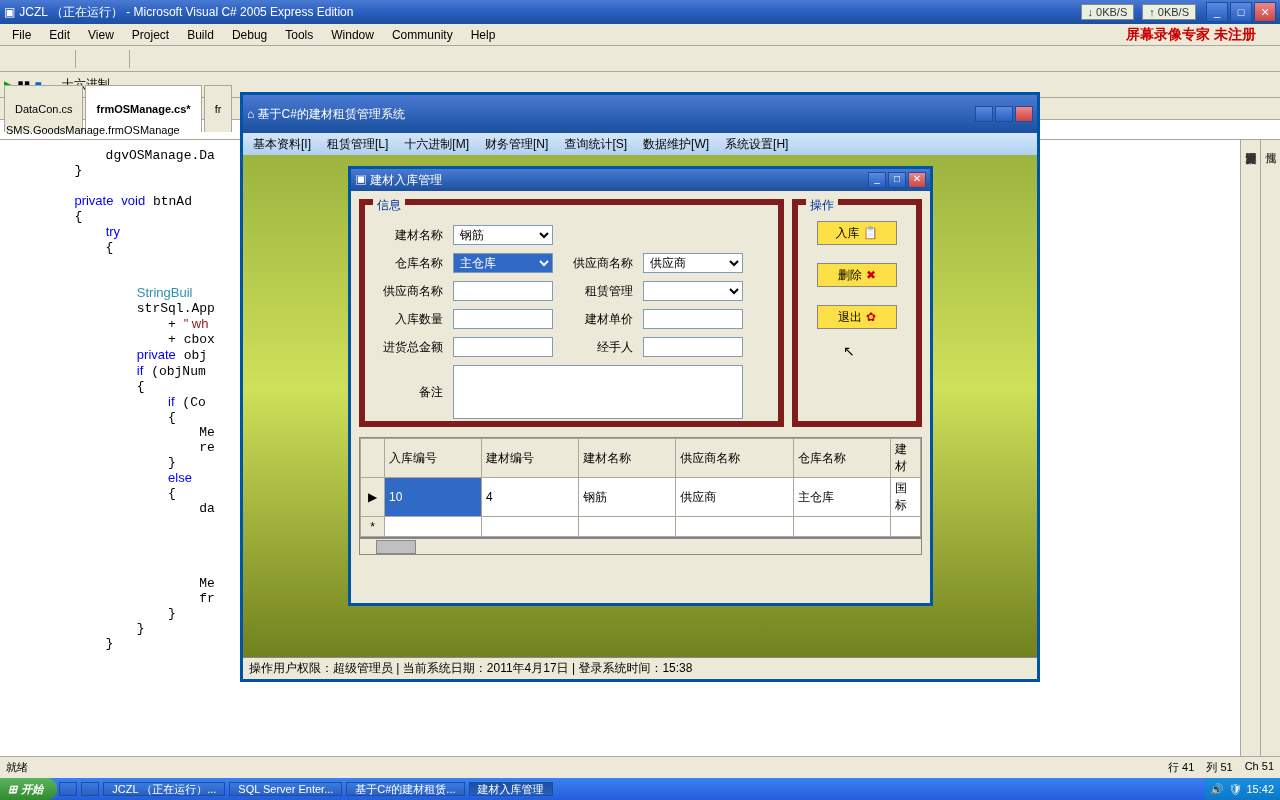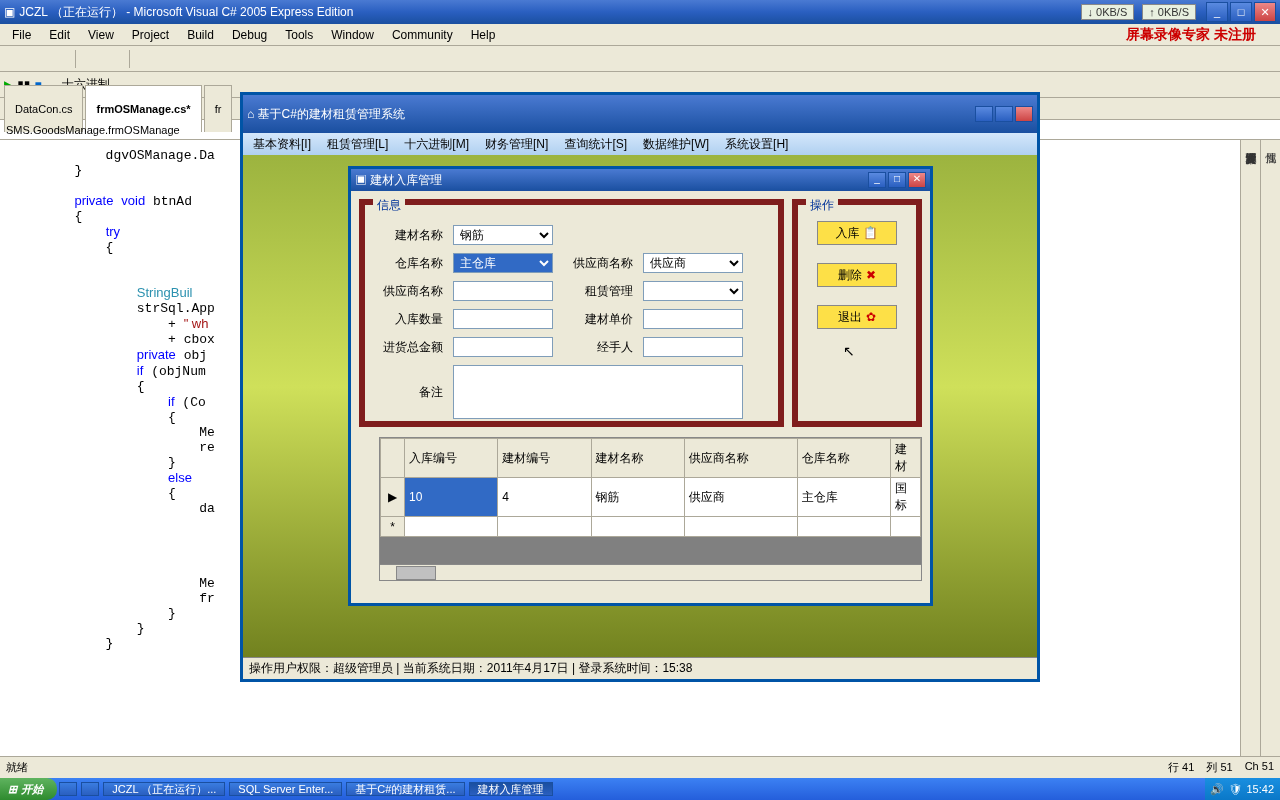--- a/index.html
+++ b/index.html
@@ -64,21 +64,21 @@
 .gb-info { flex: 1; height: 228px; }
 .gb-ops { width: 130px; height: 228px; display: flex; flex-direction: column; align-items: center; gap: 18px; padding-top: 16px; }
 .form-grid { display: grid; grid-template-columns: 70px 100px 70px 100px; gap: 8px 10px; align-items: center; font-size: 12px; margin-top: 10px; }
 .form-grid label { text-align: right; }
 .form-grid input, .form-grid select { height: 20px; border: 1px solid #7f9db9; background: #fff; font-size: 12px; padding: 0 2px; width: 100%; }
 .form-grid select.sel-active { background: #316ac5; color: #fff; }
 .form-grid textarea { grid-column: 2 / 5; height: 54px; border: 1px solid #7f9db9; background: #fff; resize: none; }
 .op-btn { width: 80px; height: 24px; background: #fde047; border: 1px solid #888; font-size: 12px; display: flex; align-items: center; justify-content: center; gap: 4px; }
 .op-btn .ico { font-size: 12px; }
 
-.dlg-grid { margin-top: 10px; border: 1px solid #888; height: 144px; background: #808080; display: flex; flex-direction: column; margin-left: 20px; }
+.dlg-grid { margin-top: 10px; border: 1px solid #888; height: 118px; background: #808080; display: flex; flex-direction: column; }
 .dlg-grid-table { background: #fff; border-collapse: collapse; width: 100%; font-size: 12px; }
 .dlg-grid-table th { background: #ece9d8; border: 1px solid #aca899; padding: 2px 4px; font-weight: normal; text-align: left; height: 20px; }
 .dlg-grid-table td { border: 1px solid #aca899; padding: 2px 4px; height: 20px; background: #fff; }
 .dlg-grid-table td.rowhdr { background: #ece9d8; width: 24px; text-align: center; }
 .dlg-grid-table td.selected { background: #316ac5; color: #fff; }
 .dlg-grid-spacer { flex: 1; background: #808080; }
 .dlg-grid-hscroll { height: 16px; background: #ece9d8; border-top: 1px solid #888; position: relative; }
 .dlg-grid-hscroll .thumb { position: absolute; left: 16px; top: 1px; height: 14px; width: 40px; background: #c0c0c0; border: 1px solid #888; }
 
 .cursor-arrow { position: absolute; left: 843px; top: 343px; font-size: 14px; z-index: 50; pointer-events: none; }

